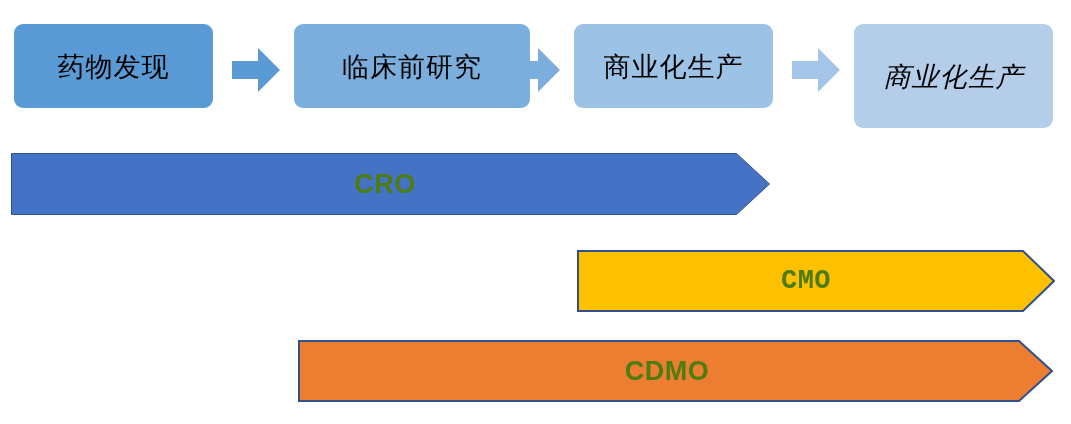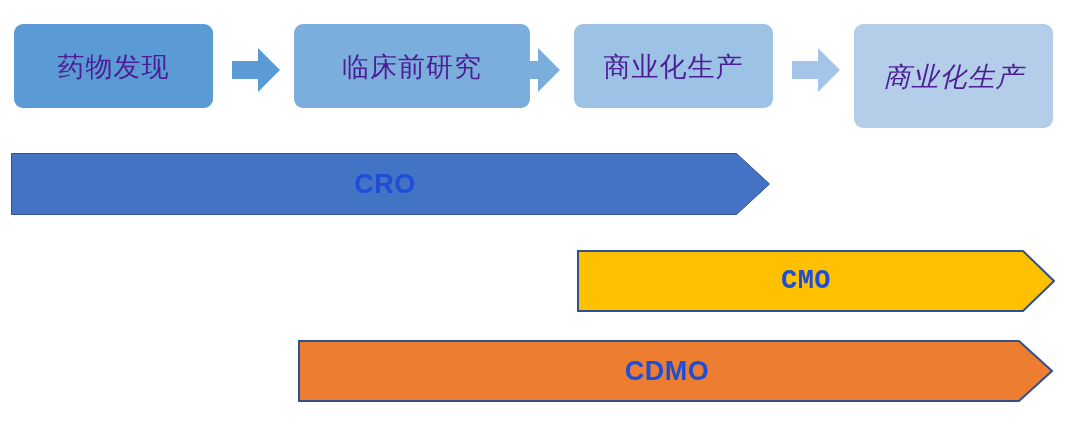--- a/index.html
+++ b/index.html
@@ -24,21 +24,21 @@
     width: 199px;
     height: 84px;
     top: 24px;
     border-radius: 9px;
     display: flex;
     align-items: center;
     justify-content: center;
     box-sizing: border-box;
   }
   .stage-label {
-    color: #4c1d95;
+    color: #000000;
     font-size: 27px;
     line-height: 1;
     letter-spacing: 1px;
     white-space: nowrap;
     font-family: "DejaVu Sans", "Liberation Sans", sans-serif;
   }
 
   .connector {
     position: absolute;
     top: 48px;
@@ -59,21 +59,21 @@
   .scope-bar svg {
     display: block;
   }
   .scope-text {
     position: absolute;
     top: 0;
     height: 100%;
     display: flex;
     align-items: center;
     justify-content: center;
-    color: #1d4ed8;
+    color: #4d7c0f;
     font-size: 27px;
     font-weight: bold;
     letter-spacing: 0.5px;
     line-height: 1;
     white-space: nowrap;
     pointer-events: none;
     font-family: "Liberation Sans", sans-serif;
   }
 </style>
 </head>

